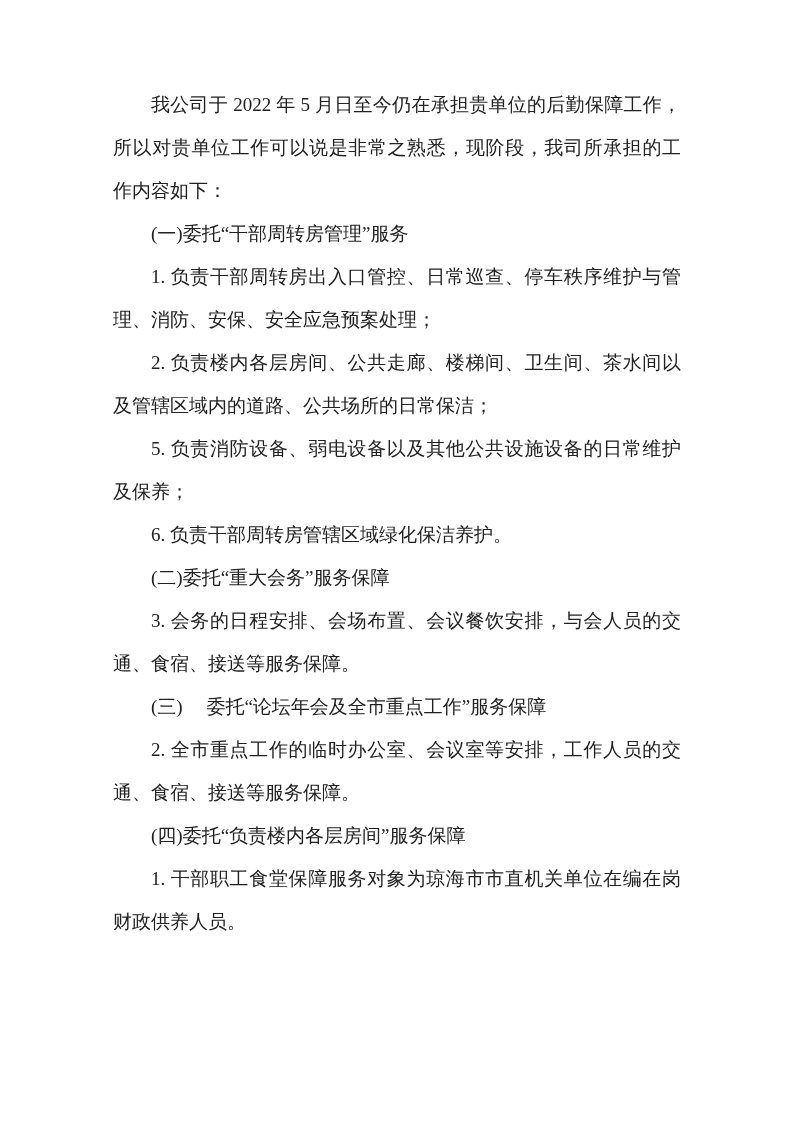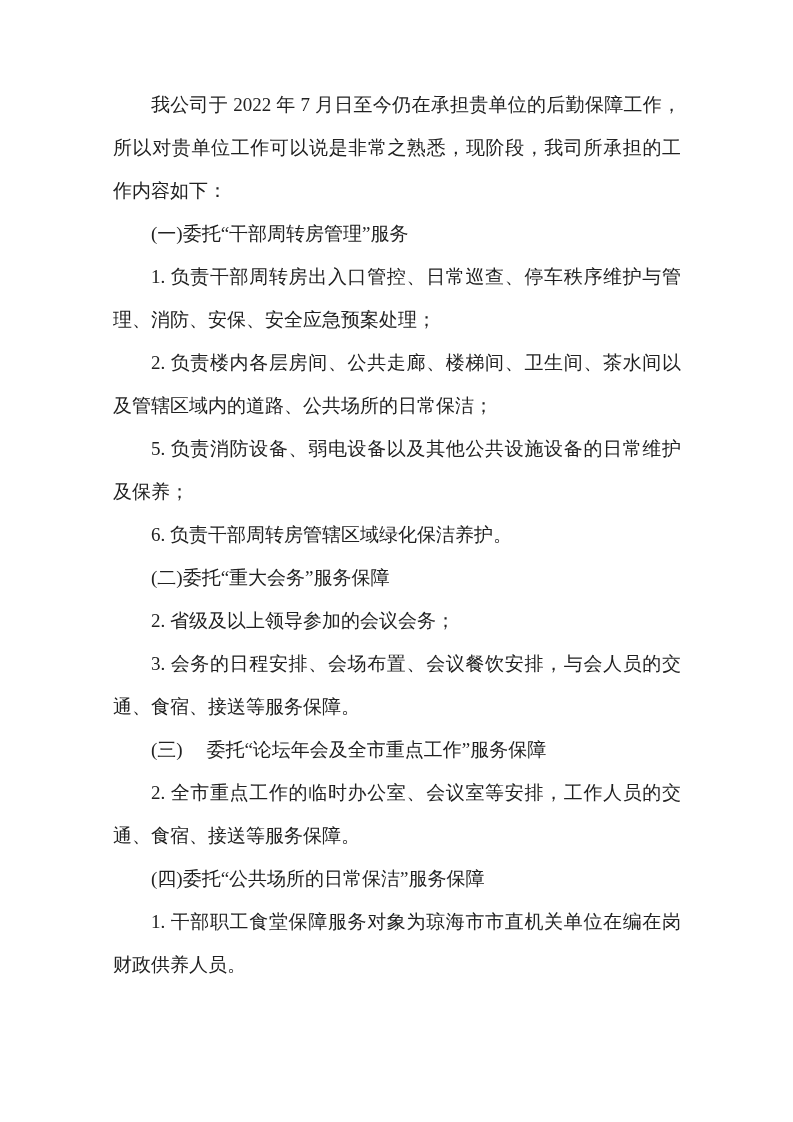--- a/index.html
+++ b/index.html
@@ -28,26 +28,25 @@
       text-align: justify;
       text-justify: inter-ideograph;
       text-indent: 2em;
       word-break: break-all;
     }
   </style>
 </head>
 <body>
 
 <div class="page">
-  <p>我公司于 2022 年 7 月日至今仍在承担贵单位的后勤保障工作，所以对贵单位工作可以说是非常之熟悉，现阶段，我司所承担的工作内容如下：</p>
+  <p>我公司于 2022 年 5 月日至今仍在承担贵单位的后勤保障工作，所以对贵单位工作可以说是非常之熟悉，现阶段，我司所承担的工作内容如下：</p>
   <p>(一)委托“干部周转房管理”服务</p>
   <p>1. 负责干部周转房出入口管控、日常巡查、停车秩序维护与管理、消防、安保、安全应急预案处理；</p>
   <p>2. 负责楼内各层房间、公共走廊、楼梯间、卫生间、茶水间以及管辖区域内的道路、公共场所的日常保洁；</p>
   <p>5. 负责消防设备、弱电设备以及其他公共设施设备的日常维护及保养；</p>
   <p>6. 负责干部周转房管辖区域绿化保洁养护。</p>
   <p>(二)委托“重大会务”服务保障</p>
-  <p>2. 省级及以上领导参加的会议会务；</p>
   <p>3. 会务的日程安排、会场布置、会议餐饮安排，与会人员的交通、食宿、接送等服务保障。</p>
   <p>(三)　 委托“论坛年会及全市重点工作”服务保障</p>
   <p>2. 全市重点工作的临时办公室、会议室等安排，工作人员的交通、食宿、接送等服务保障。</p>
-  <p>(四)委托“公共场所的日常保洁”服务保障</p>
+  <p>(四)委托“负责楼内各层房间”服务保障</p>
   <p>1. 干部职工食堂保障服务对象为琼海市市直机关单位在编在岗财政供养人员。</p>
 </div>
 
 </body></html>

